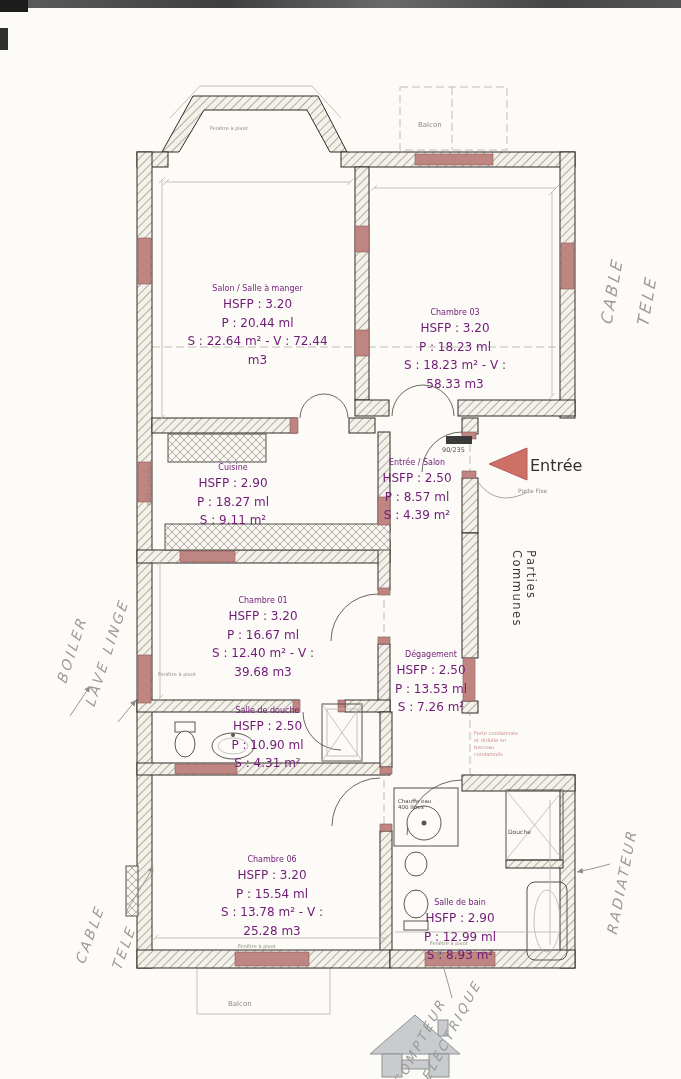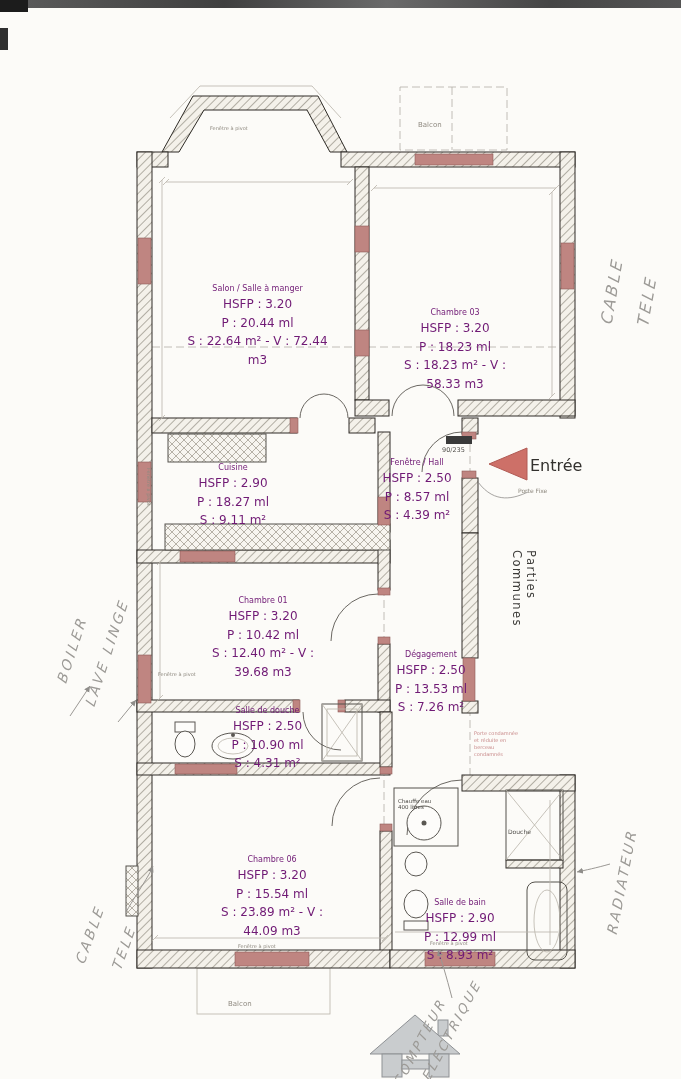--- a/index.html
+++ b/index.html
@@ -205,48 +205,48 @@
     <div class="s">P : 18.23 ml</div>
     <div class="s">S : 18.23 m² - V : 58.33 m3</div>
   </div>
   <div class="rl" style="left:178px;top:463px;width:110px;">
     <div class="n">Cuisine</div>
     <div class="s">HSFP : 2.90</div>
     <div class="s">P : 18.27 ml</div>
     <div class="s">S : 9.11 m²</div>
   </div>
   <div class="rl" style="left:372px;top:458px;width:90px;">
-    <div class="n">Fenêtre / Hall</div>
+    <div class="n">Entrée / Salon</div>
     <div class="s">HSFP : 2.50</div>
     <div class="s">P : 8.57 ml</div>
     <div class="s">S : 4.39 m²</div>
   </div>
   <div class="rl" style="left:198px;top:596px;width:130px;">
     <div class="n">Chambre 01</div>
     <div class="s">HSFP : 3.20</div>
-    <div class="s">P : 10.42 ml</div>
+    <div class="s">P : 16.67 ml</div>
     <div class="s">S : 12.40 m² - V : 39.68 m3</div>
   </div>
   <div class="rl" style="left:385px;top:650px;width:92px;">
     <div class="n">Dégagement</div>
     <div class="s">HSFP : 2.50</div>
     <div class="s">P : 13.53 ml</div>
     <div class="s">S : 7.26 m²</div>
   </div>
   <div class="rl" style="left:210px;top:706px;width:115px;">
     <div class="n">Salle de douche</div>
     <div class="s">HSFP : 2.50</div>
     <div class="s">P : 10.90 ml</div>
     <div class="s">S : 4.31 m²</div>
   </div>
   <div class="rl" style="left:202px;top:855px;width:140px;">
     <div class="n">Chambre 06</div>
     <div class="s">HSFP : 3.20</div>
     <div class="s">P : 15.54 ml</div>
-    <div class="s">S : 23.89 m² - V : 44.09 m3</div>
+    <div class="s">S : 13.78 m² - V : 25.28 m3</div>
   </div>
   <div class="rl" style="left:410px;top:898px;width:100px;">
     <div class="n">Salle de bain</div>
     <div class="s">HSFP : 2.90</div>
     <div class="s">P : 12.99 ml</div>
     <div class="s">S : 8.93 m²</div>
   </div>
 
   <div class="sm ctr" style="left:418px;top:121px;width:72px;font-size:7px;">Balcon</div>
   <div class="sm ctr" style="left:228px;top:1000px;width:72px;font-size:7px;">Balcon</div>

